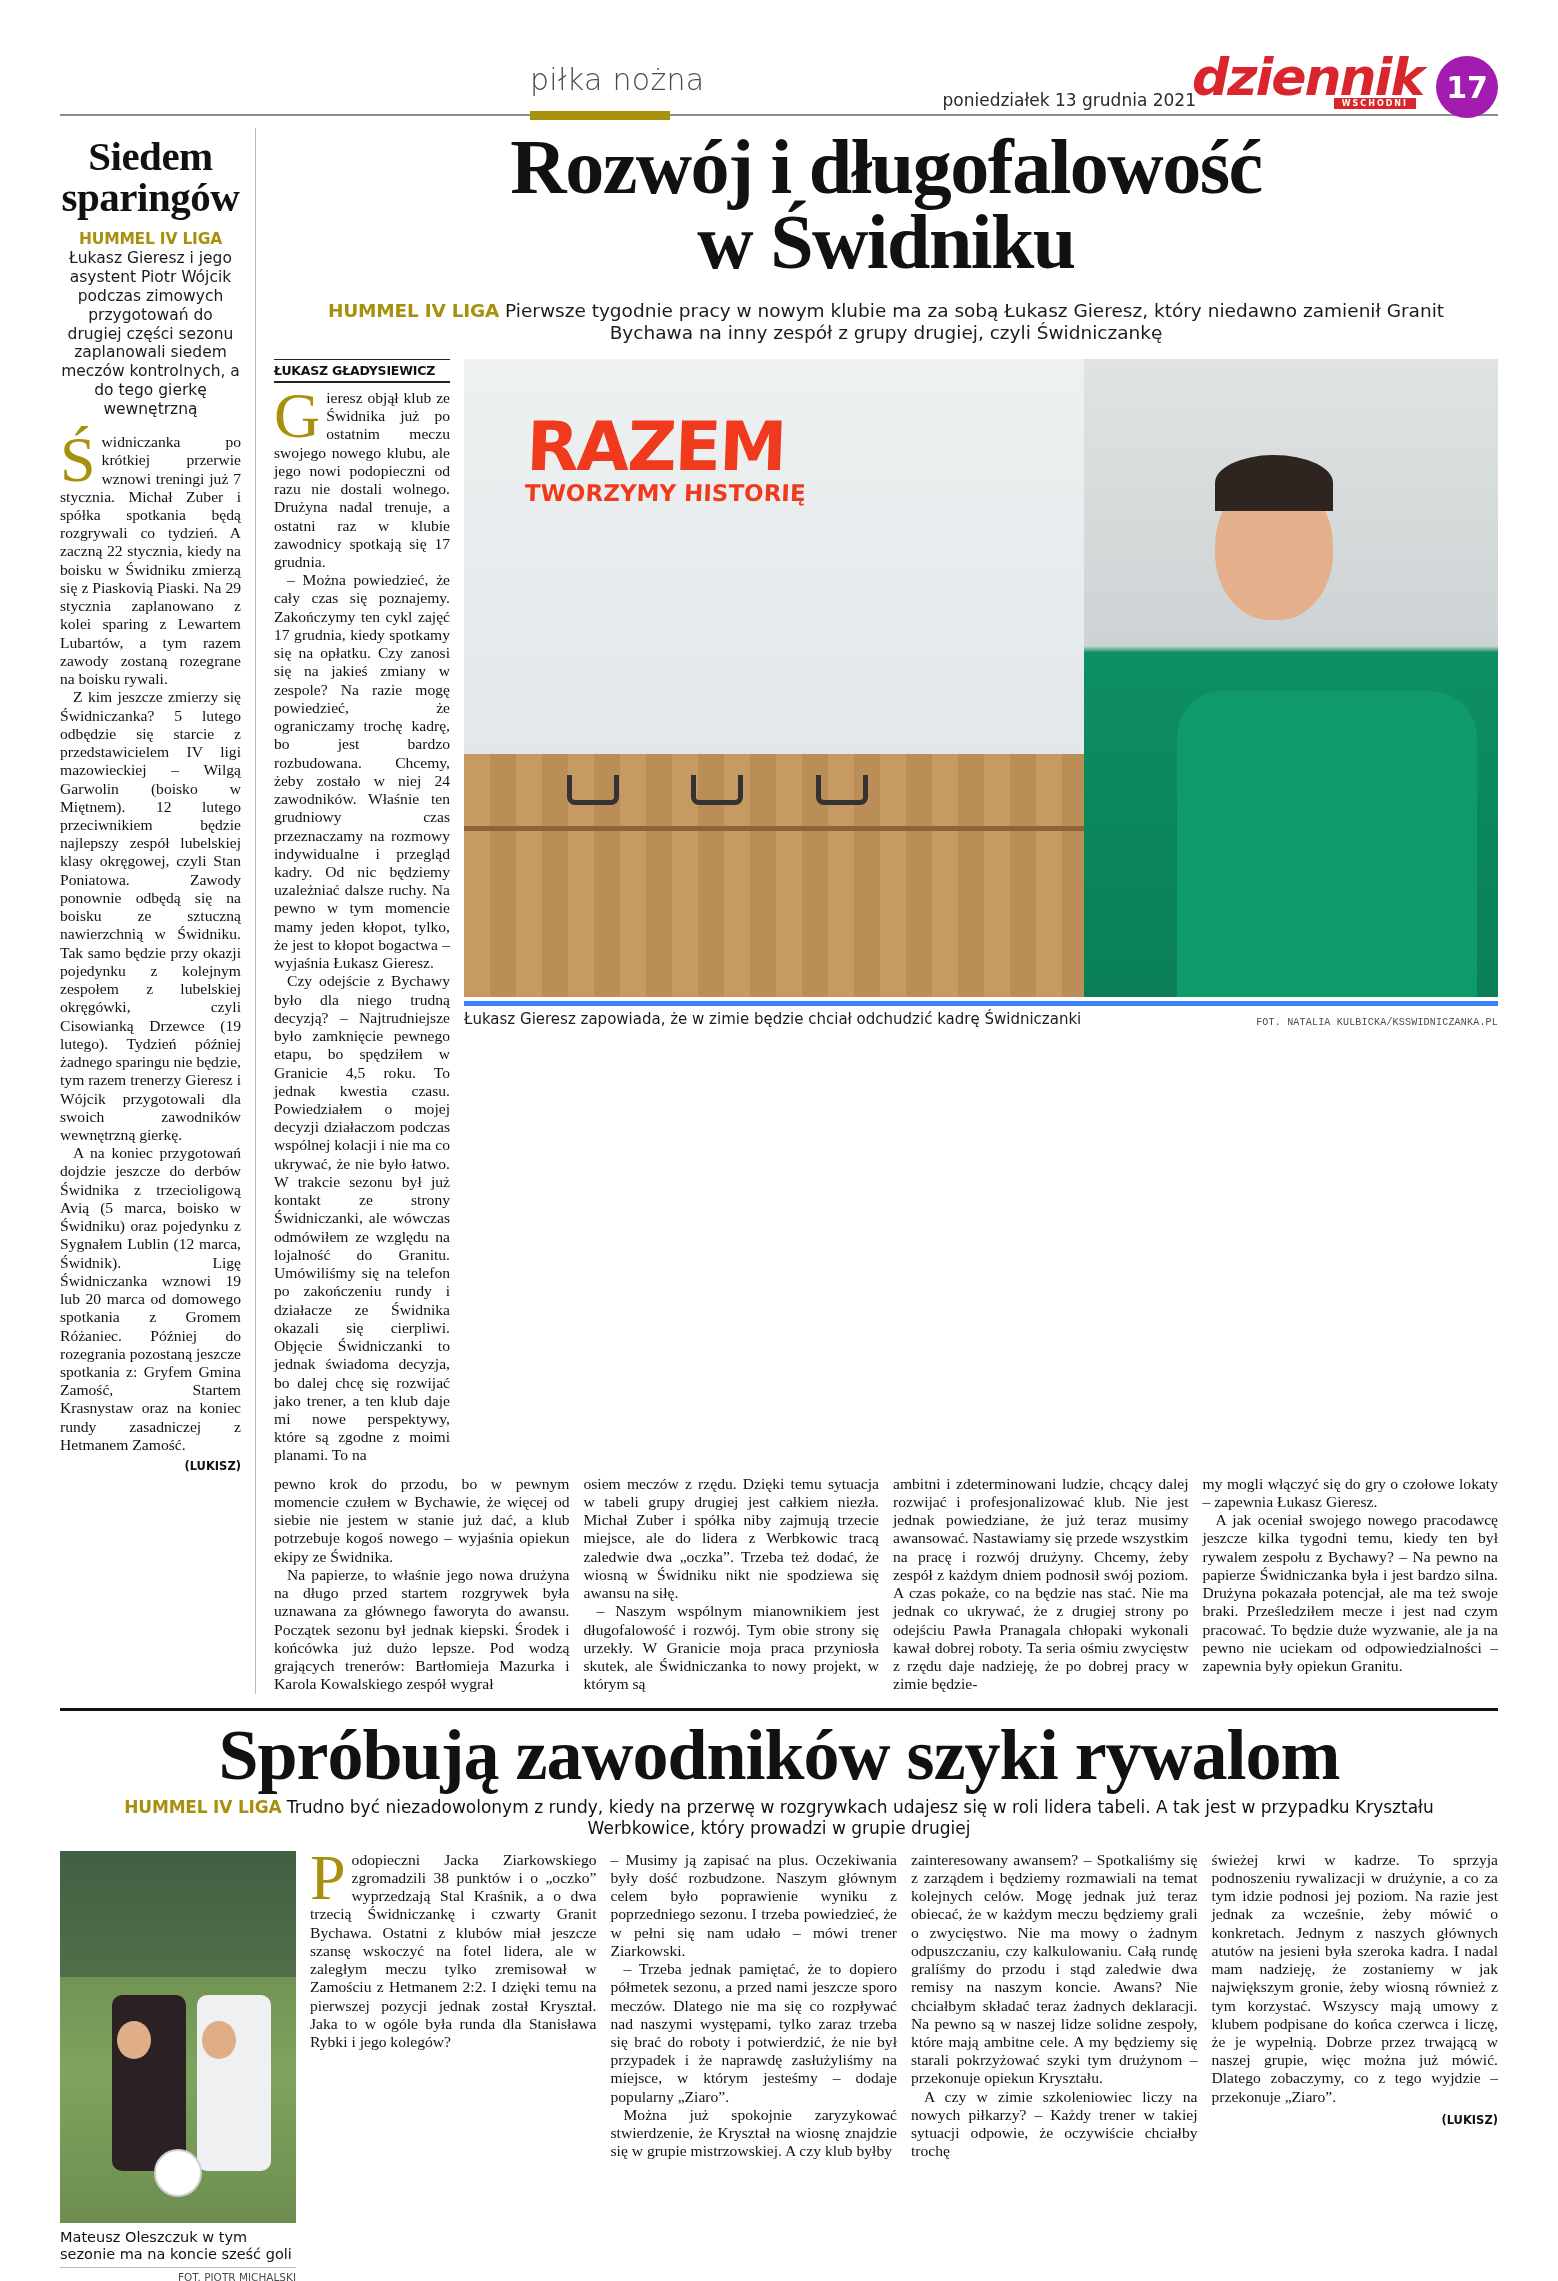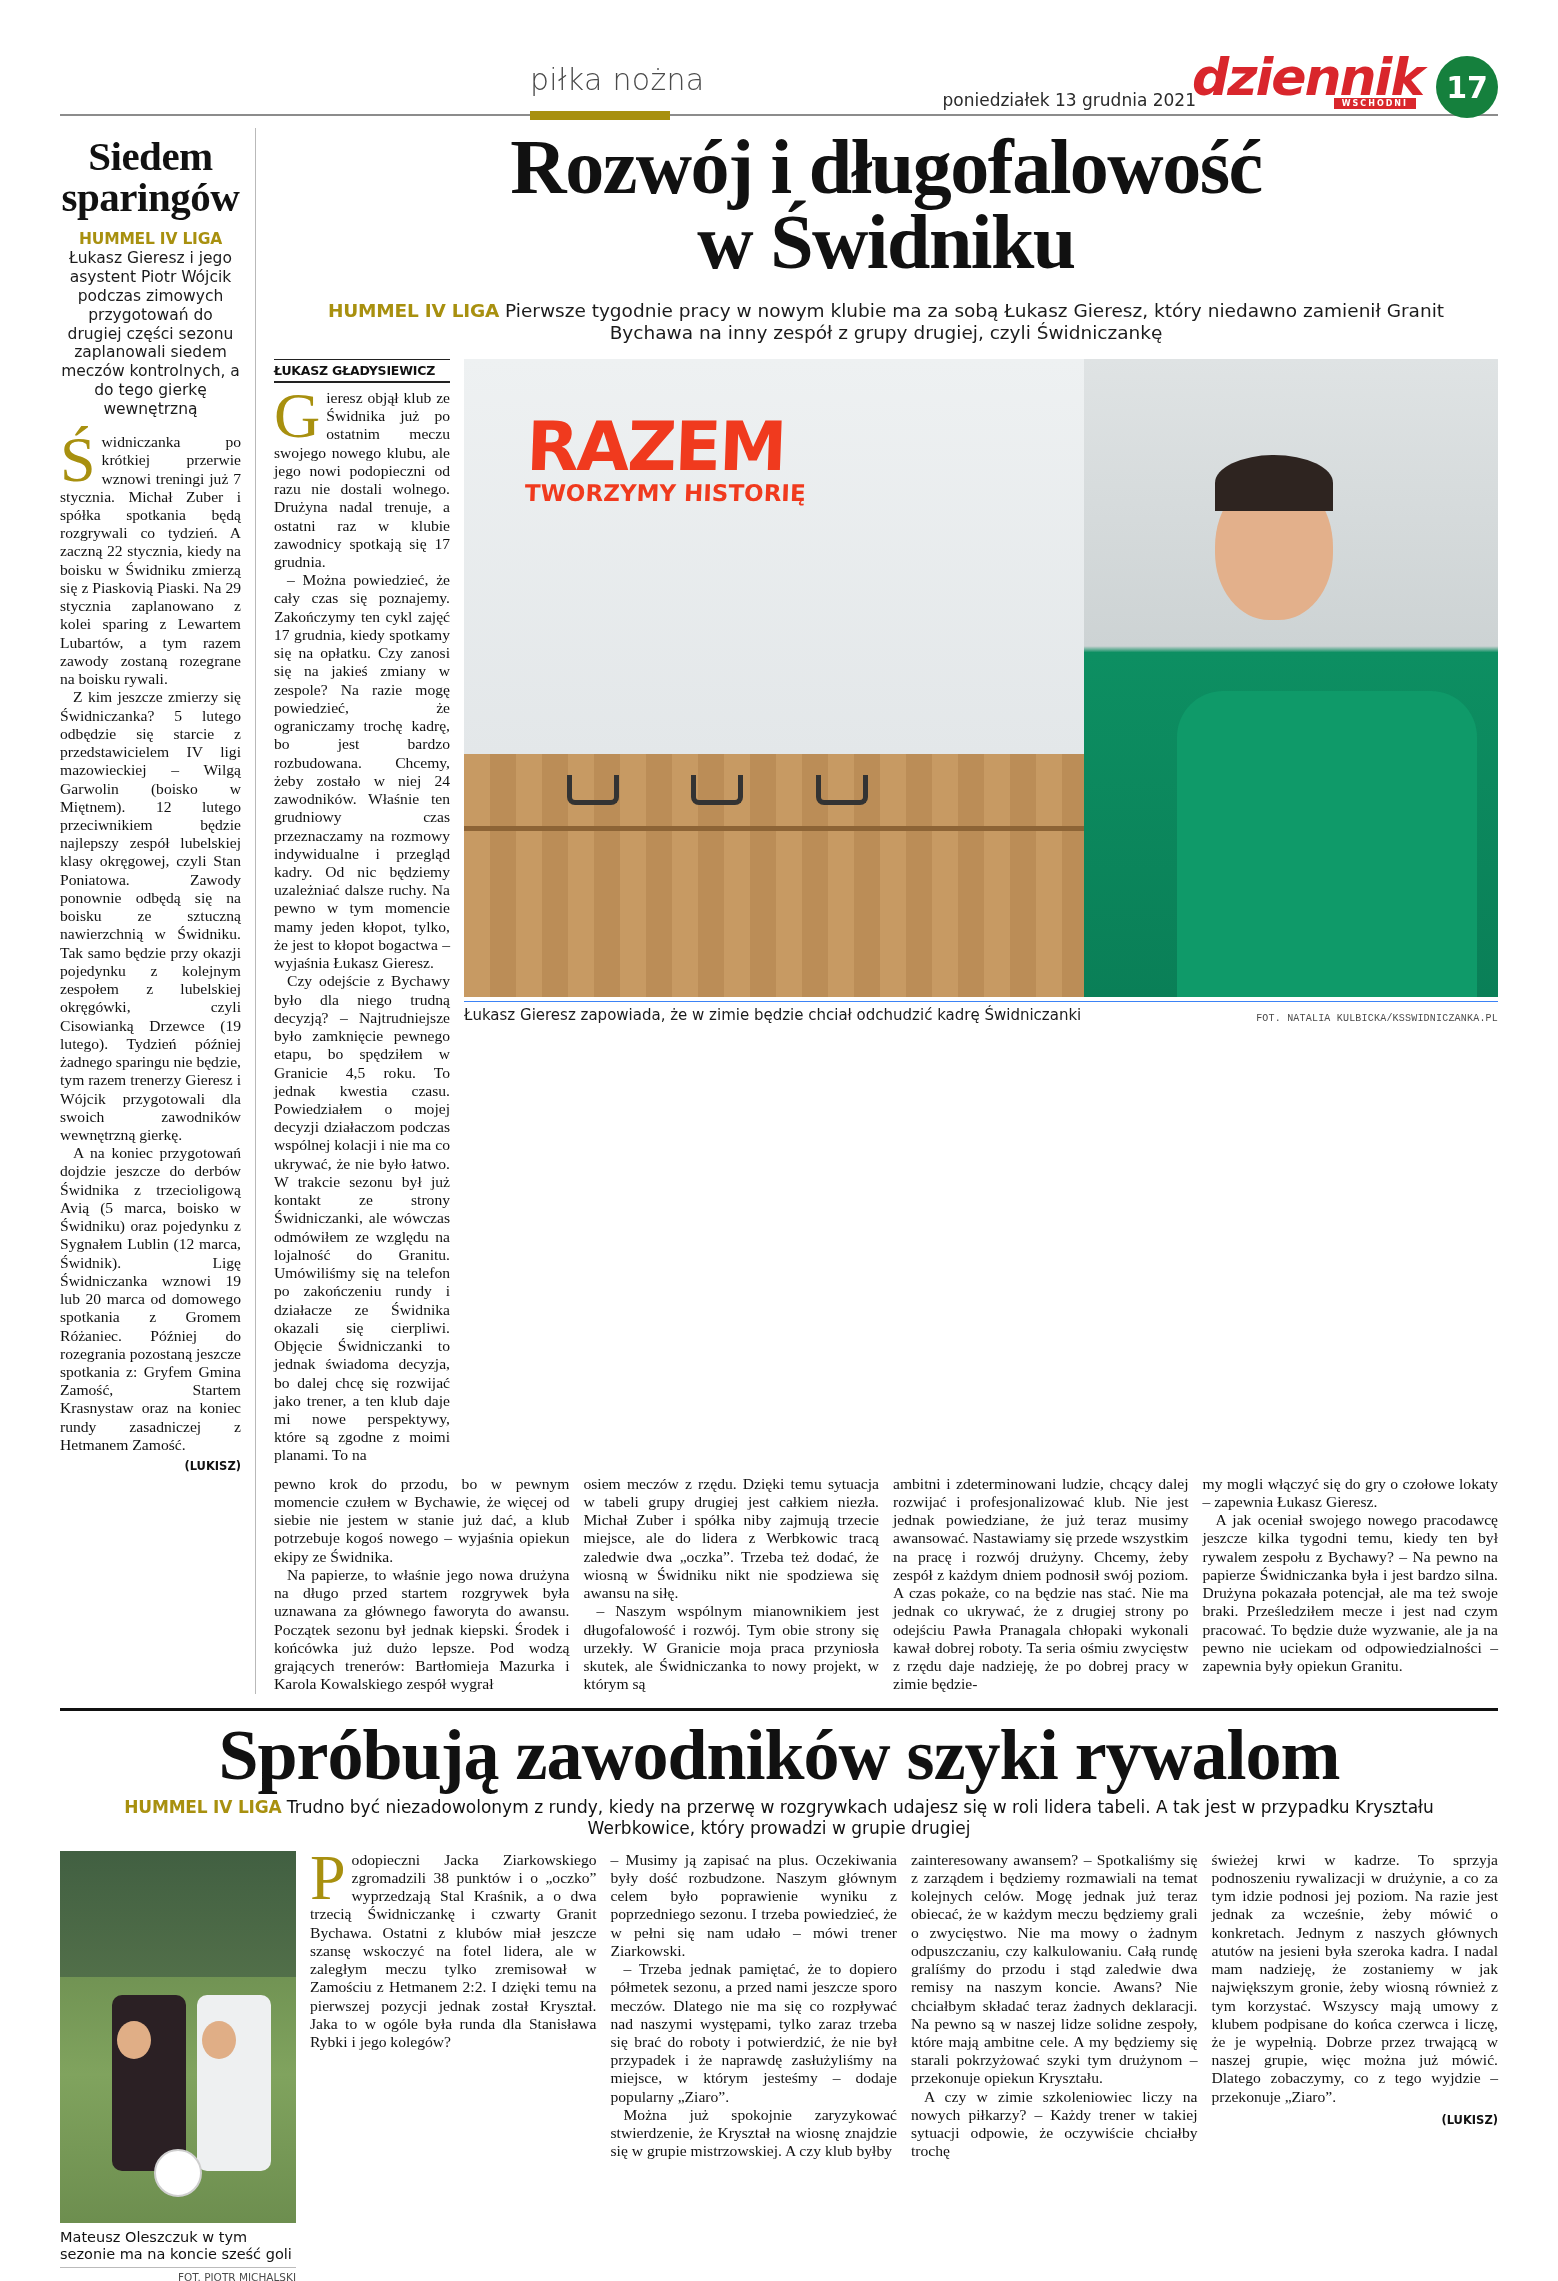--- a/index.html
+++ b/index.html
@@ -39,21 +39,21 @@
   .masthead-sub {
     position:absolute; right:82px; top:42px;
     background:#d9262c; color:#fff;
     font-family:"DejaVu Sans", sans-serif;
     font-size:8px; font-weight:bold; letter-spacing:2px;
     padding:1px 8px;
   }
   .page-badge {
     position:absolute; right:0px; top:0px;
     width:62px; height:62px; border-radius:50%;
-    background:#15803d; color:#fff;
+    background:#a21caf; color:#fff;
     font-family:"DejaVu Sans", sans-serif;
     font-weight:bold; font-size:30px;
     display:flex; align-items:center; justify-content:center;
   }
 
   
   .main-area { display:flex; margin-top:6px; }
   .rail {
     width:196px; flex:0 0 196px; padding-right:14px;
     border-right:1px solid #b9b9b9;
@@ -112,21 +112,21 @@
   .coltext { font-size:15.6px; line-height:1.17; text-align:justify; hyphens:auto; }
   .coltext p { margin:0; text-indent:13px; }
   .coltext p.first { text-indent:0; }
 
   .photo-wrap { flex:1; }
   .photo {
     width:100%; height:638px; position:relative; overflow:hidden;
     background:#cfd6d8;
   }
   .cap-row { display:flex; align-items:flex-end; justify-content:space-between;
-             border-top:1px solid #3b82f6; margin-top:4px; padding-top:4px; }
+             border-top:5px solid #3b82f6; margin-top:4px; padding-top:4px; }
   .caption { font-family:"DejaVu Sans", sans-serif; font-size:15px; color:#1b1b1b; }
   .credit { font-family:Liberation Mono, monospace; font-size:10px; color:#4a4a4a;
             letter-spacing:.2px; white-space:nowrap; }
 
   
   .a1-bottom { display:flex; gap:14px; margin-top:10px; }
   .a1-bottom .coltext { flex:1; }
 
   
   .thick-rule { height:3px; background:#111; margin:14px 0 0 0; }

